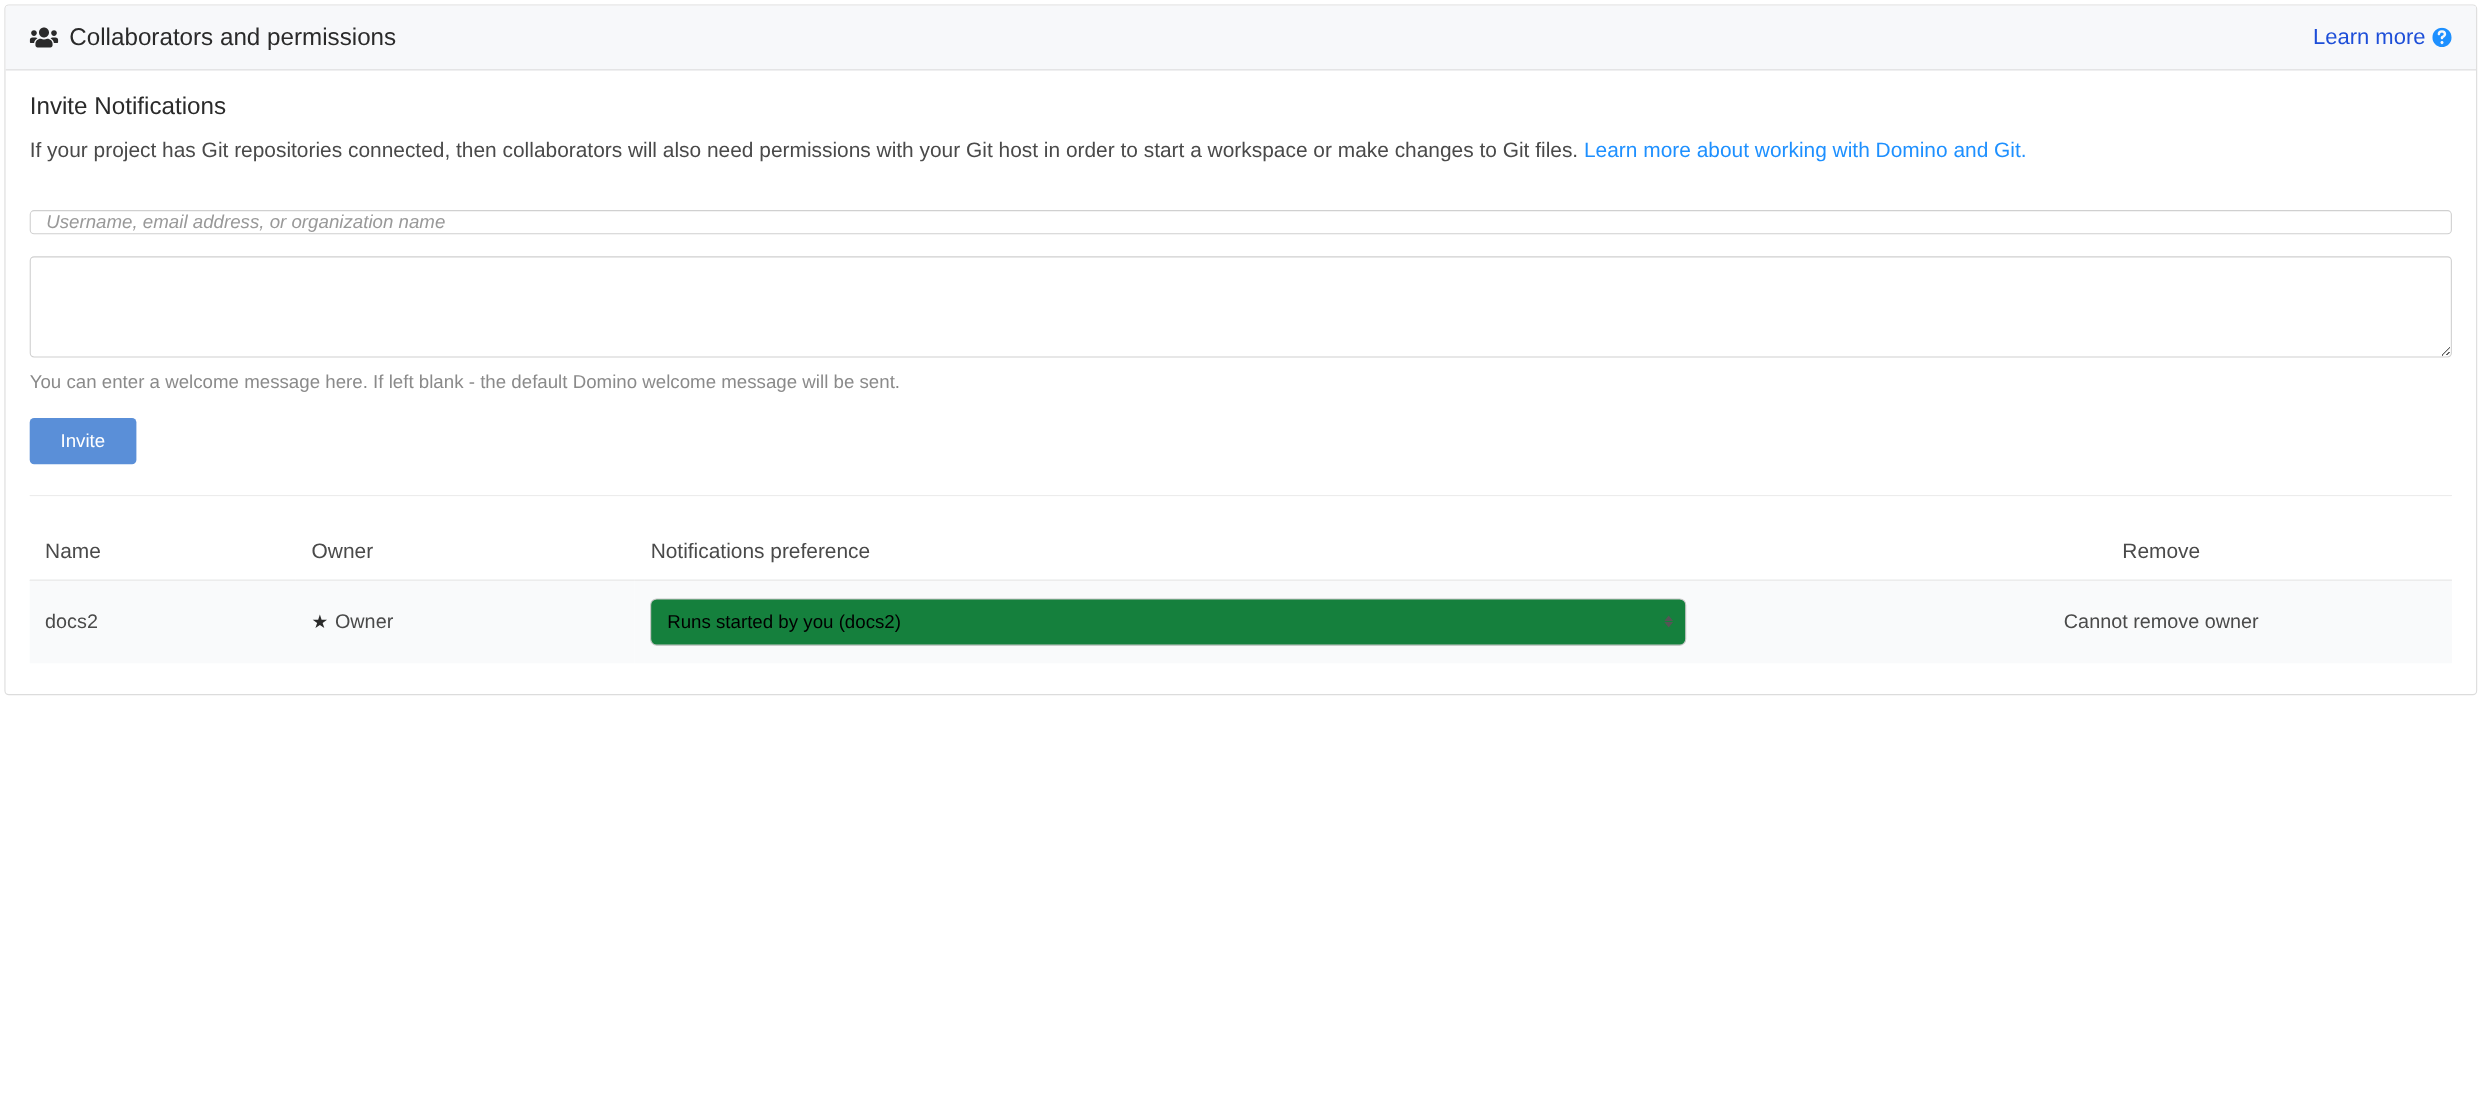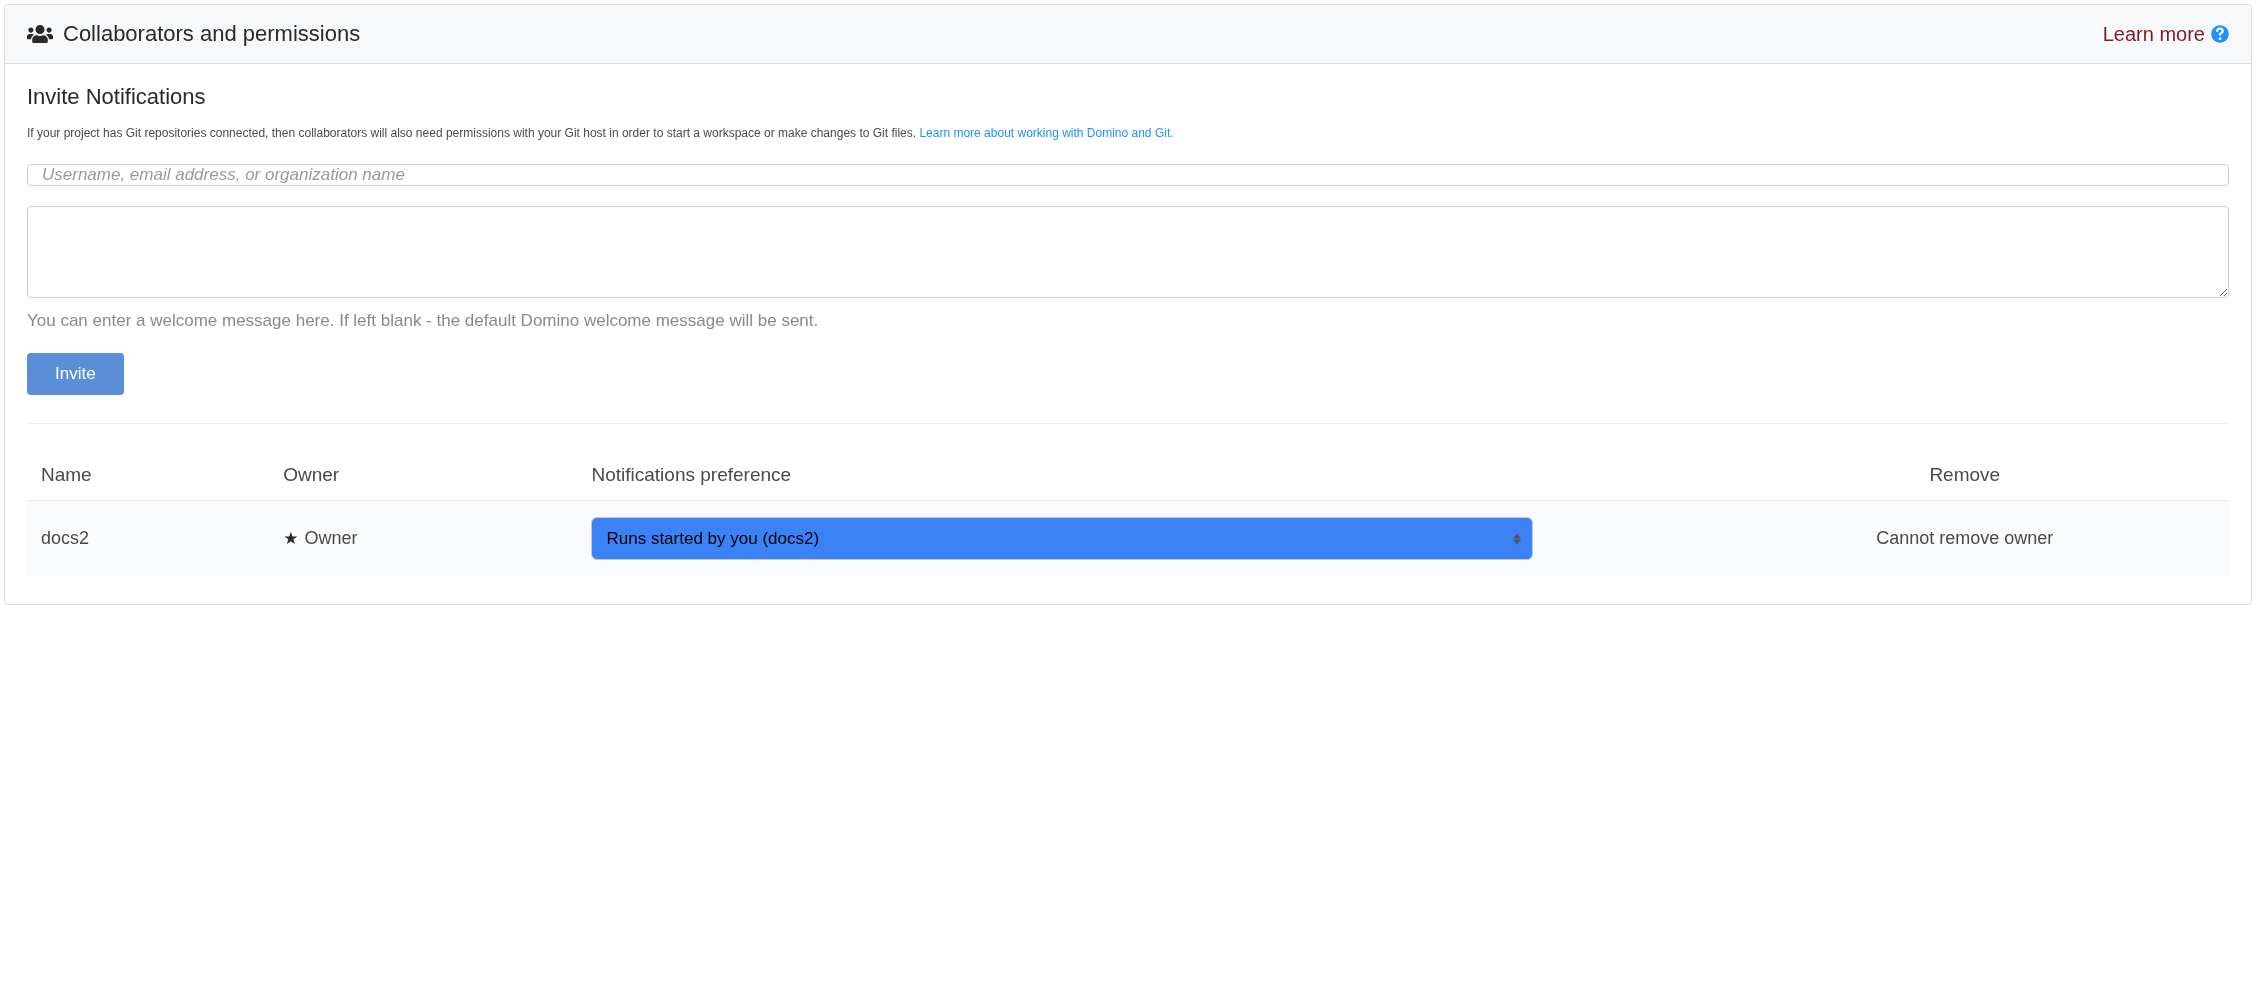--- a/index.html
+++ b/index.html
@@ -32,39 +32,39 @@
       align-items: center;
       gap: 10px;
       font-size: 22px;
       font-weight: 400;
       color: #2a2a2a;
     }
     .learn-more-link {
       display: flex;
       align-items: center;
       gap: 6px;
-      color: #7f1d1d;
+      color: #1d4ed8;
       text-decoration: none;
       font-size: 20px;
       cursor: pointer;
     }
     .panel-body {
       padding: 20px 22px 28px 22px;
     }
     .section-title {
       font-size: 22px;
       font-weight: 400;
       color: #2a2a2a;
       margin-bottom: 14px;
     }
     .description {
-      font-size: 12px;
+      font-size: 19px;
       color: #4a4a4a;
       line-height: 1.5;
-      margin-bottom: 22px;
+      margin-bottom: 38px;
     }
     .inline-link {
       color: #1e90ff;
       text-decoration: none;
       cursor: pointer;
     }
     .text-input {
       width: 100%;
       padding: 0 14px;
       font-size: 17px;
@@ -147,21 +147,21 @@
       position: relative;
       display: inline-block;
       width: 86%;
     }
     .select {
       width: 100%;
       padding: 11px 48px 11px 14px;
       font-size: 17px;
       border: 1px solid #c8c8c8;
       border-radius: 6px;
-      background: #3b82f6;
+      background: #15803d;
       appearance: none;
       -webkit-appearance: none;
       font-family: inherit;
       cursor: pointer;
     }
     .select-caret {
       position: absolute;
       right: 12px;
       top: 50%;
       transform: translateY(-50%);

